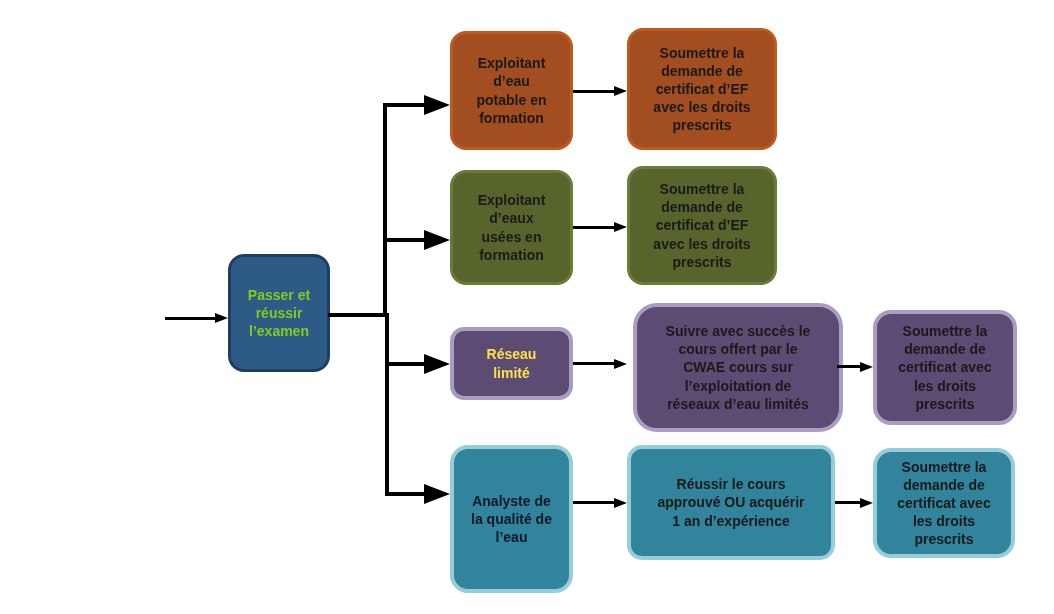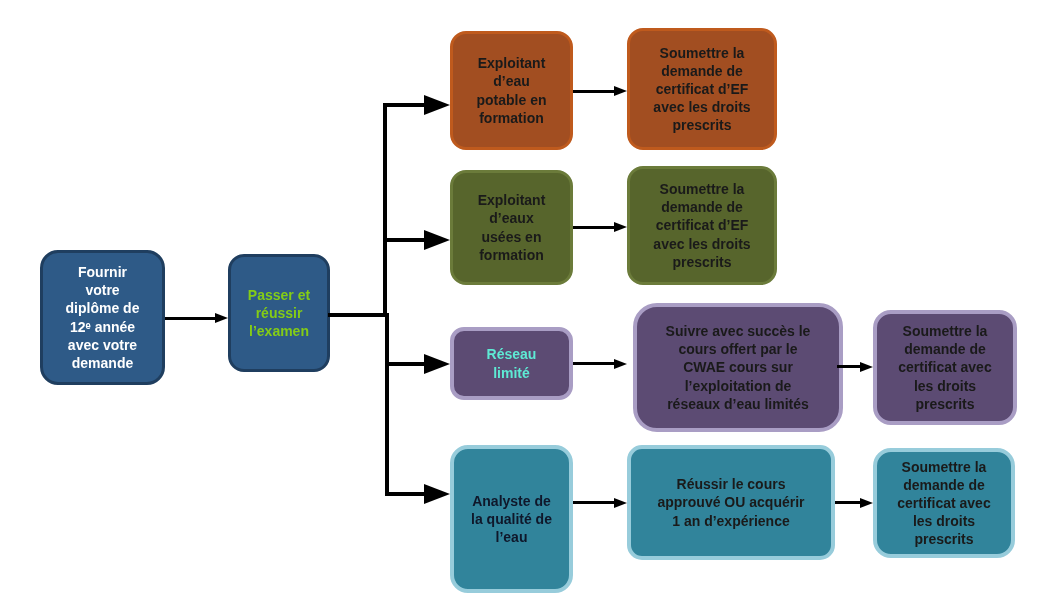--- a/index.html
+++ b/index.html
@@ -42,26 +42,20 @@
     border-style: solid;
     border-width: 10px 0 10px 26px;
     border-color: transparent transparent transparent #000000;
   }
 </style>
 </head>
 <body>
 
 <div class="canvas">
 
-  <div class="node" style="left: 40px; top: 250px; width: 125px; height: 135px; border-width: 3px; border-radius: 18px; background-color: rgb(46, 90, 135); border-color: rgb(31, 62, 95); color: rgb(255, 255, 255);">Fournir
-votre
-diplôme de
-12ᵉ année
-avec votre
-demande</div>
 
   <div class="node" style="left: 228px; top: 254px; width: 102px; height: 118px; border-width: 3px; border-radius: 16px; background-color: rgb(46, 90, 135); border-color: rgb(31, 62, 95); color: #84cc16;">Passer et
 réussir
 l’examen</div>
 
   <div class="node" style="left: 450px; top: 31px; width: 123px; height: 119px; border-width: 3px; border-radius: 16px; background-color: rgb(162, 78, 33); border-color: rgb(191, 90, 29); color: rgb(26, 26, 26);">Exploitant
 d’eau
 potable en
 formation</div>
 
@@ -75,21 +69,21 @@
 d’eaux
 usées en
 formation</div>
 
   <div class="node" style="left: 627px; top: 166px; width: 150px; height: 119px; border-width: 3px; border-radius: 16px; background-color: rgb(87, 101, 44); border-color: rgb(107, 123, 58); color: rgb(26, 26, 26);">Soumettre la
 demande de
 certificat d’EF
 avec les droits
 prescrits</div>
 
-  <div class="node" style="left: 450px; top: 327px; width: 123px; height: 73px; border-width: 4px; border-radius: 14px; background-color: rgb(92, 75, 115); border-color: rgb(169, 157, 196); color: #5eead4; text-align: center;">Réseau
+  <div class="node" style="left: 450px; top: 327px; width: 123px; height: 73px; border-width: 4px; border-radius: 14px; background-color: rgb(92, 75, 115); border-color: rgb(169, 157, 196); color: #fde047; text-align: center;">Réseau
 limité</div>
 
   <div class="node" style="left: 627px; top: 303px; width: 210px; height: 129px; border-width: 4px; border-radius: 24px; background-color: rgb(92, 75, 115); border-color: rgb(169, 157, 196); color: rgb(26, 26, 26); margin-left: 6px;">Suivre avec succès le
 cours offert par le
 CWAE cours sur
 l’exploitation de
 réseaux d’eau limités</div>
 
   <div class="node" style="left: 873px; top: 310px; width: 144px; height: 115px; border-width: 4px; border-radius: 18px; background-color: rgb(92, 75, 115); border-color: rgb(169, 157, 196); color: rgb(26, 26, 26);">Soumettre la
 demande de

